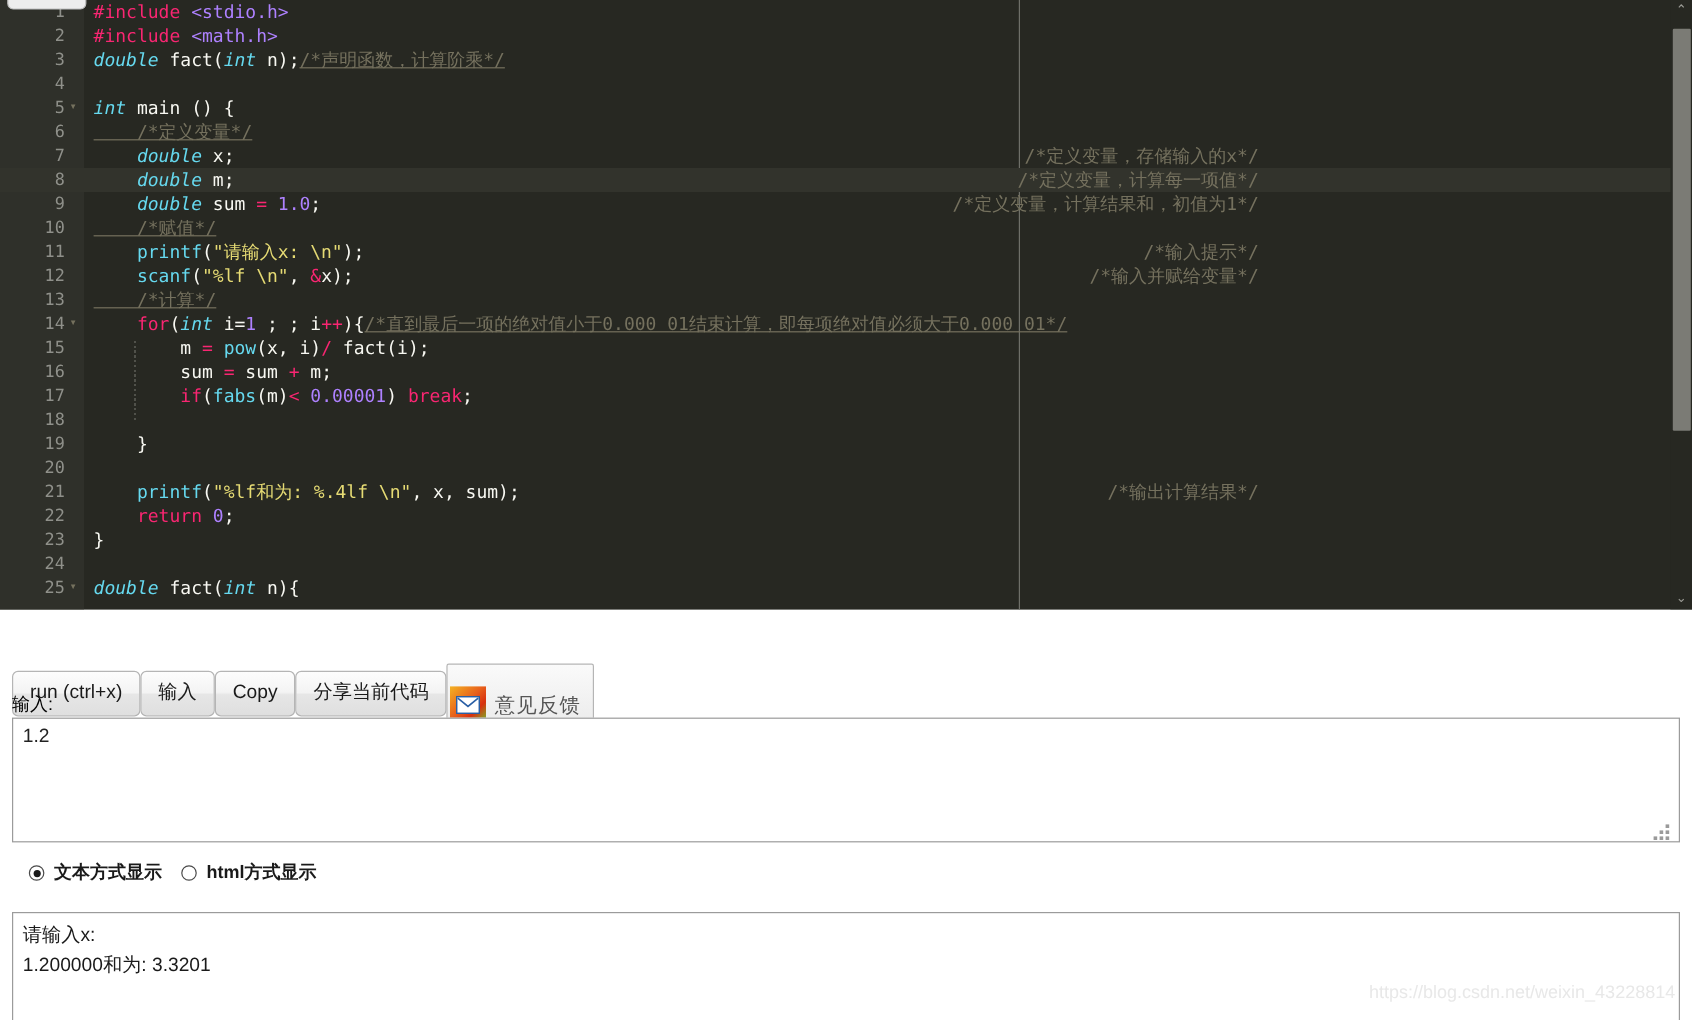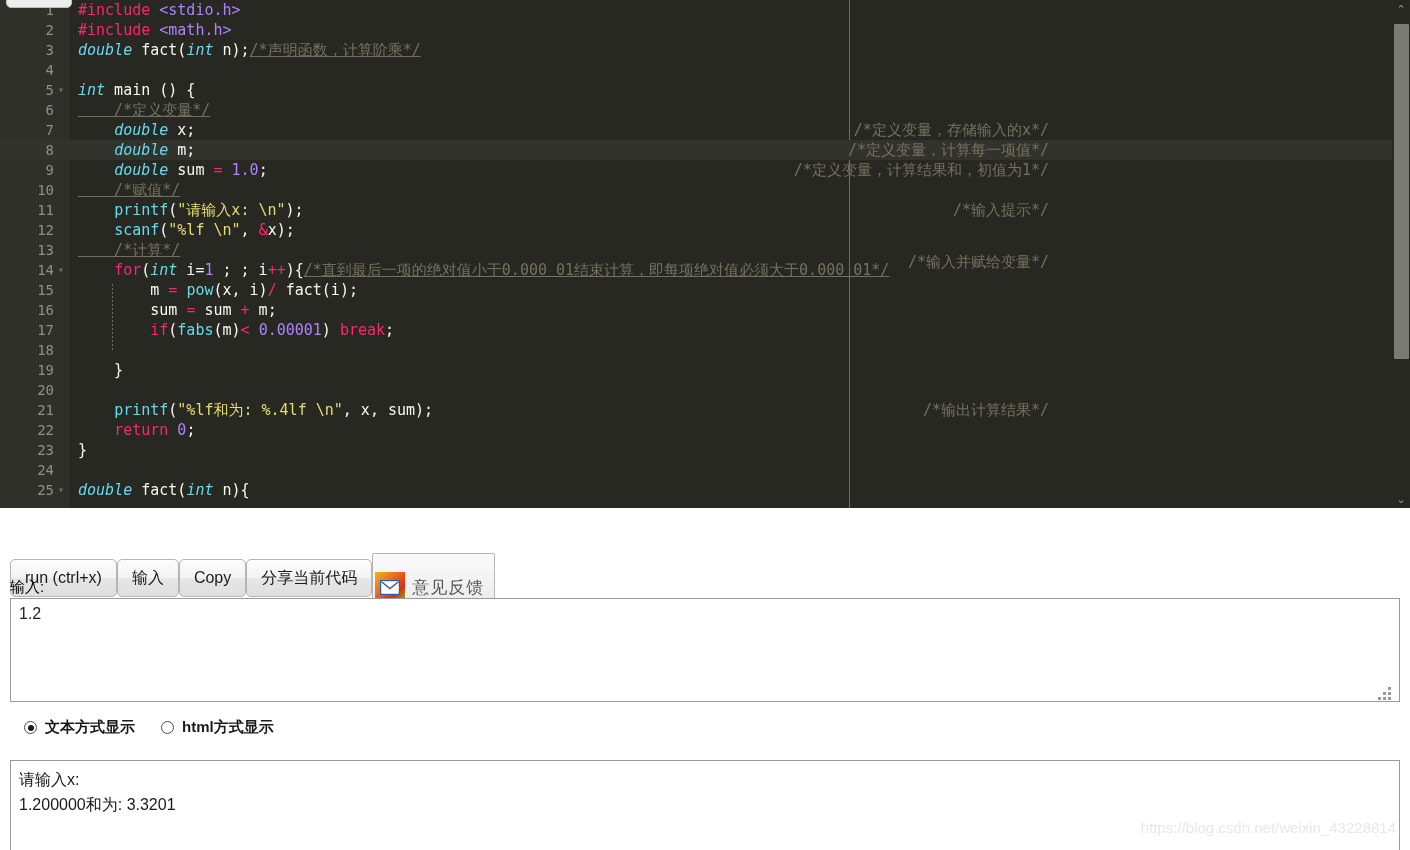--- a/index.html
+++ b/index.html
@@ -200,21 +200,21 @@
     width: 3px; height: 3px;
     background: #9a9a9a;
   }
 
   
   #radio-row {
     position: absolute;
     left: 24px; top: 718px;
     display: flex;
     align-items: center;
-    gap: 26px;
+    gap: 16px;
   }
   .radio-item {
     display: flex;
     align-items: center;
     gap: 8px;
     cursor: pointer;
   }
   .radio-circle {
     width: 13px; height: 13px;
     border: 1px solid #4a4a4a;
@@ -273,21 +273,21 @@
       <div class="ln-row"><span class="ln-num">2</span><span class="ln-code"><span class="k-pre">#include</span><span class="k-id"> </span><span class="k-inc">&lt;math.h&gt;</span></span></div>
       <div class="ln-row"><span class="ln-num">3</span><span class="ln-code"><span class="k-type">double</span><span class="k-id"> fact(</span><span class="k-type">int</span><span class="k-id"> n);</span><span class="k-cmt">/*声明函数，计算阶乘*/</span></span></div>
       <div class="ln-row"><span class="ln-num">4</span><span class="ln-code"></span></div>
       <div class="ln-row"><span class="ln-num">5</span><span class="fold">▾</span><span class="ln-code"><span class="k-type">int</span><span class="k-id"> main () {</span></span></div>
       <div class="ln-row"><span class="ln-num">6</span><span class="ln-code"><span class="k-cmt">    /*定义变量*/</span></span></div>
       <div class="ln-row"><span class="ln-num">7</span><span class="ln-code"><span class="k-id">    </span><span class="k-type">double</span><span class="k-id"> x;</span></span><span class="ln-side" style="right: 361px;">/*定义变量，存储输入的x*/</span></div>
       <div class="ln-row active"><span class="ln-num">8</span><span class="ln-code"><span class="k-id">    </span><span class="k-type">double</span><span class="k-id"> m;</span></span><span class="ln-side" style="right: 361px;">/*定义变量，计算每一项值*/</span></div>
       <div class="ln-row"><span class="ln-num">9</span><span class="ln-code"><span class="k-id">    </span><span class="k-type">double</span><span class="k-id"> sum </span><span class="k-op">=</span><span class="k-id"> </span><span class="k-num">1.0</span><span class="k-id">;</span></span><span class="ln-side" style="right: 361px;">/*定义变量，计算结果和，初值为1*/</span></div>
       <div class="ln-row"><span class="ln-num">10</span><span class="ln-code"><span class="k-cmt">    /*赋值*/</span></span></div>
       <div class="ln-row"><span class="ln-num">11</span><span class="ln-code"><span class="k-id">    </span><span class="k-fn">printf</span><span class="k-id">(</span><span class="k-str">"请输入x: \n"</span><span class="k-id">);</span></span><span class="ln-side" style="right: 361px;">/*输入提示*/</span></div>
-      <div class="ln-row"><span class="ln-num">12</span><span class="ln-code"><span class="k-id">    </span><span class="k-fn">scanf</span><span class="k-id">(</span><span class="k-str">"%lf \n"</span><span class="k-id">, </span><span class="k-op">&amp;</span><span class="k-id">x);</span></span><span class="ln-side" style="right: 361px; margin-top: 32px;">/*输入并赋给变量*/</span></div>
+      <div class="ln-row"><span class="ln-num">12</span><span class="ln-code"><span class="k-id">    </span><span class="k-fn">scanf</span><span class="k-id">(</span><span class="k-str">"%lf \n"</span><span class="k-id">, </span><span class="k-op">&amp;</span><span class="k-id">x);</span></span><span class="ln-side" style="right: 361px;">/*输入并赋给变量*/</span></div>
       <div class="ln-row"><span class="ln-num">13</span><span class="ln-code"><span class="k-cmt">    /*计算*/</span></span></div>
       <div class="ln-row"><span class="ln-num">14</span><span class="fold">▾</span><span class="ln-code"><span class="k-id">    </span><span class="k-op">for</span><span class="k-id">(</span><span class="k-type">int</span><span class="k-id"> i=</span><span class="k-num">1</span><span class="k-id"> ; ; i</span><span class="k-op">++</span><span class="k-id">){</span><span class="k-cmt">/*直到最后一项的绝对值小于0.000 01结束计算，即每项绝对值必须大于0.000 01*/</span></span></div>
       <div class="ln-row"><span class="ln-num">15</span><span class="ln-code"><span class="k-id">        m </span><span class="k-op">=</span><span class="k-id"> </span><span class="k-fn">pow</span><span class="k-id">(x, i)</span><span class="k-op">/</span><span class="k-id"> fact(i);</span></span></div>
       <div class="ln-row"><span class="ln-num">16</span><span class="ln-code"><span class="k-id">        sum </span><span class="k-op">=</span><span class="k-id"> sum </span><span class="k-op">+</span><span class="k-id"> m;</span></span></div>
       <div class="ln-row"><span class="ln-num">17</span><span class="ln-code"><span class="k-id">        </span><span class="k-op">if</span><span class="k-id">(</span><span class="k-fn">fabs</span><span class="k-id">(m)</span><span class="k-op">&lt;</span><span class="k-id"> </span><span class="k-num">0.00001</span><span class="k-id">) </span><span class="k-op">break</span><span class="k-id">;</span></span></div>
       <div class="ln-row"><span class="ln-num">18</span><span class="ln-code"></span></div>
       <div class="ln-row"><span class="ln-num">19</span><span class="ln-code"><span class="k-id">    }</span></span></div>
       <div class="ln-row"><span class="ln-num">20</span><span class="ln-code"></span></div>
       <div class="ln-row"><span class="ln-num">21</span><span class="ln-code"><span class="k-id">    </span><span class="k-fn">printf</span><span class="k-id">(</span><span class="k-str">"%lf和为: %.4lf \n"</span><span class="k-id">, x, sum);</span></span><span class="ln-side" style="right: 361px;">/*输出计算结果*/</span></div>
       <div class="ln-row"><span class="ln-num">22</span><span class="ln-code"><span class="k-id">    </span><span class="k-op">return</span><span class="k-id"> </span><span class="k-num">0</span><span class="k-id">;</span></span></div>

